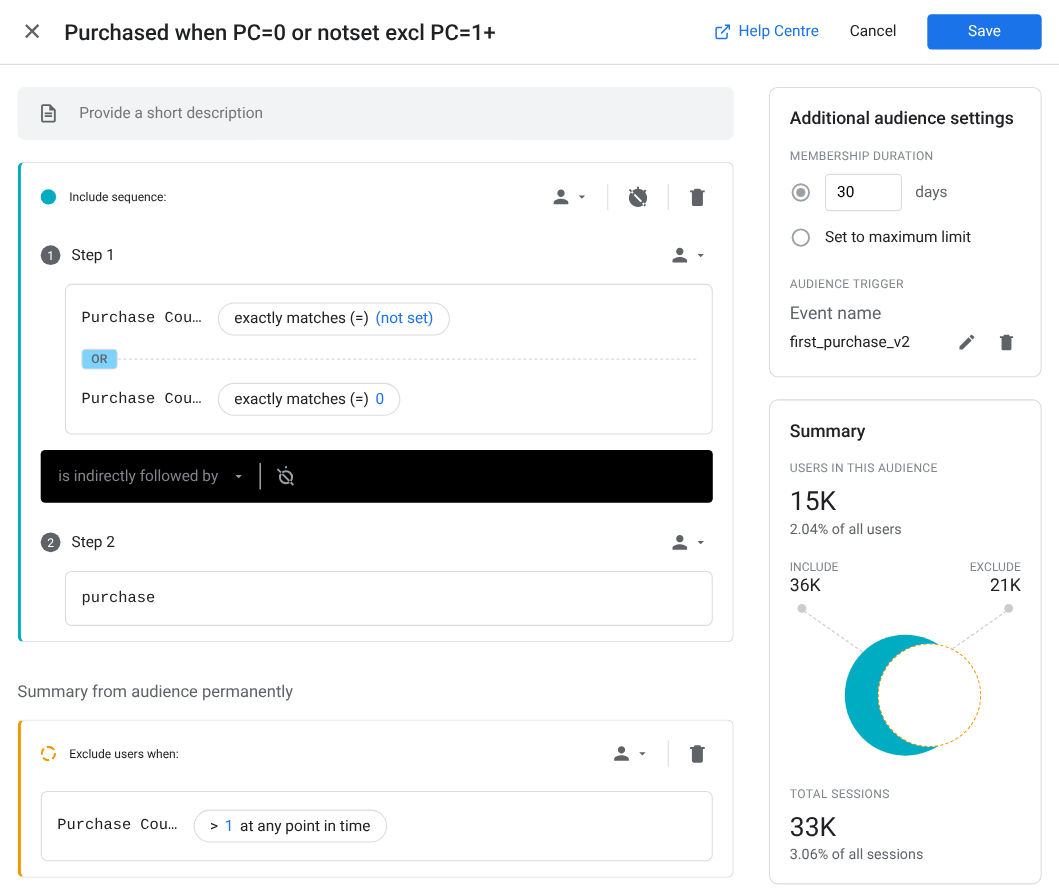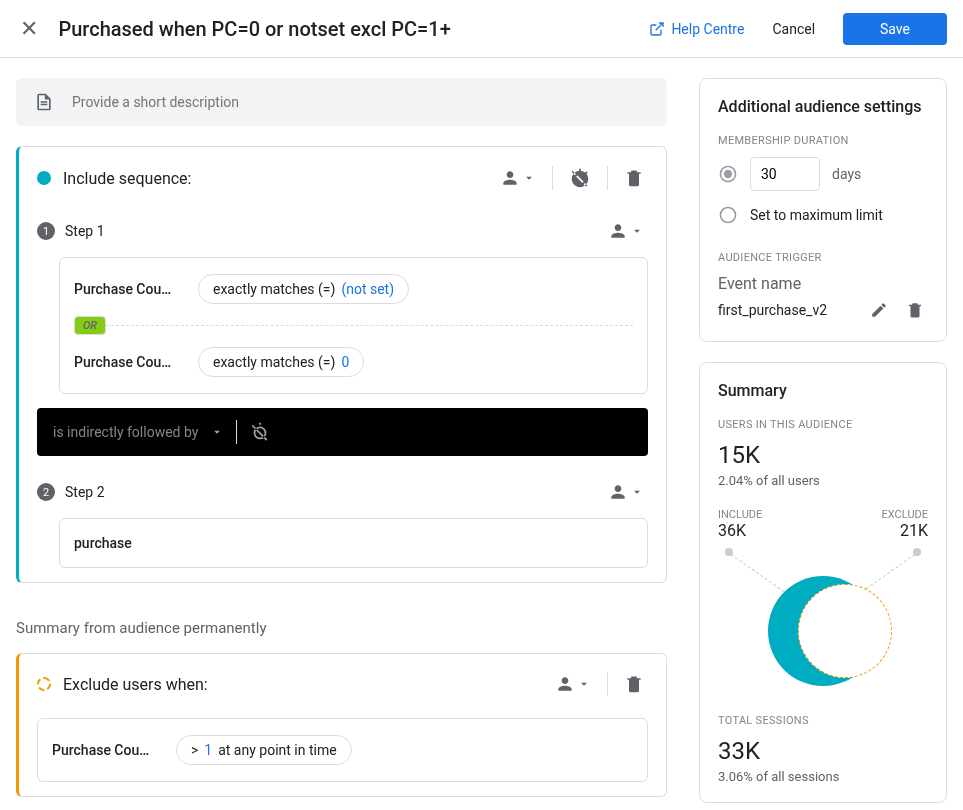--- a/index.html
+++ b/index.html
@@ -12,35 +12,35 @@
 .save-btn { background: #1a73e8; color: #fff; border: none; border-radius: 4px; padding: 8px 37px; font-size: 14px; cursor: pointer; }
 .body { display: flex; gap: 32px; padding: 20px 16px; }
 .main { flex: 1; max-width: 670px; }
 .side { width: 248px; }
 .desc-bar { background: #f1f3f4; border-radius: 6px; padding: 14px 18px; display: flex; align-items: center; gap: 18px; color: #5f6368; margin-bottom: 20px; }
 .desc-bar input { background: transparent; border: none; flex: 1; font-size: 14px; outline: none; color: #5f6368; }
 .card { border: 1px solid #dadce0; border-radius: 6px; position: relative; margin-bottom: 28px; }
 .card.include { border-left: 3px solid #00acc1; }
 .card.exclude { border-left: 3px solid #f29900; }
 .card-header { display: flex; align-items: center; padding: 16px 18px; gap: 12px; }
-.card-header .label { font-size: 16px; flex: 1; }
+.card-header .label { font-size: 11px; flex: 1; }
 .dot-teal { width: 14px; height: 14px; border-radius: 50%; background: #00acc1; }
 .dot-orange { width: 14px; height: 14px; border-radius: 50%; border: 2px dashed #f29900; }
 .icon-btn { color: #5f6368; background: none; border: none; cursor: pointer; padding: 4px; display: flex; align-items: center; gap: 2px; }
 .vdiv { width: 1px; height: 24px; background: #dadce0; }
 .step-row { display: flex; align-items: center; padding: 8px 18px; gap: 10px; }
 .step-num { width: 18px; height: 18px; border-radius: 50%; background: #5f6368; color: #fff; display: flex; align-items: center; justify-content: center; font-size: 11px; }
 .step-row .sname { flex: 1; font-size: 14px; }
 .cond-box { margin: 4px 18px 14px 40px; border: 1px solid #dadce0; border-radius: 6px; padding: 12px 14px; }
 .cond-row { display: flex; align-items: center; gap: 14px; padding: 4px 0; }
-.cond-field { font-weight: 500; width: 110px; overflow: hidden; text-overflow: ellipsis; white-space: nowrap; }
+.cond-field { font-weight: 500; width: 110px; overflow: hidden; text-overflow: ellipsis; white-space: nowrap; font-family: Liberation Mono, monospace; }
 .chip { border: 1px solid #dadce0; border-radius: 18px; padding: 6px 14px; font-size: 14px; display: inline-flex; align-items: center; gap: 6px; }
 .chip .val { color: #1a73e8; }
 .or-divider { display: flex; align-items: center; margin: 8px 0; }
-.or-badge { border: 1px solid #dadce0; border-radius: 4px; padding: 2px 8px; font-size: 11px; font-weight: 500; color: #5f6368; background: #84cc16; font-style: italic; }
+.or-badge { border: 1px solid #dadce0; border-radius: 4px; padding: 2px 8px; font-size: 11px; font-weight: 500; color: #5f6368; background: #7dd3fc; }
 .or-dashed { flex: 1; border-top: 1px dashed #dadce0; }
 .follow-bar { background: #000000; margin: 8px 18px 14px 18px; border-radius: 4px; padding: 12px 16px; display: flex; align-items: center; gap: 12px; color: #80868b; }
 .follow-bar .vdiv { background: #dadce0; }
 .section-title { font-size: 15px; color: #5f6368; margin: 36px 0 16px 0; }
 .side-card { border: 1px solid #dadce0; border-radius: 8px; padding: 18px; margin-bottom: 20px; }
 .side-card h3 { font-size: 16px; font-weight: 500; margin-bottom: 18px; }
 .side-label { font-size: 11px; color: #80868b; letter-spacing: 0.3px; margin-bottom: 10px; text-transform: uppercase; }
 .side-sub { font-size: 16px; color: #5f6368; margin-bottom: 4px; }
 .radio-row { display: flex; align-items: center; gap: 12px; margin-bottom: 14px; }
 .radio-row input[type=text] { width: 70px; border: 1px solid #dadce0; border-radius: 4px; padding: 8px 10px; font-size: 14px; }

